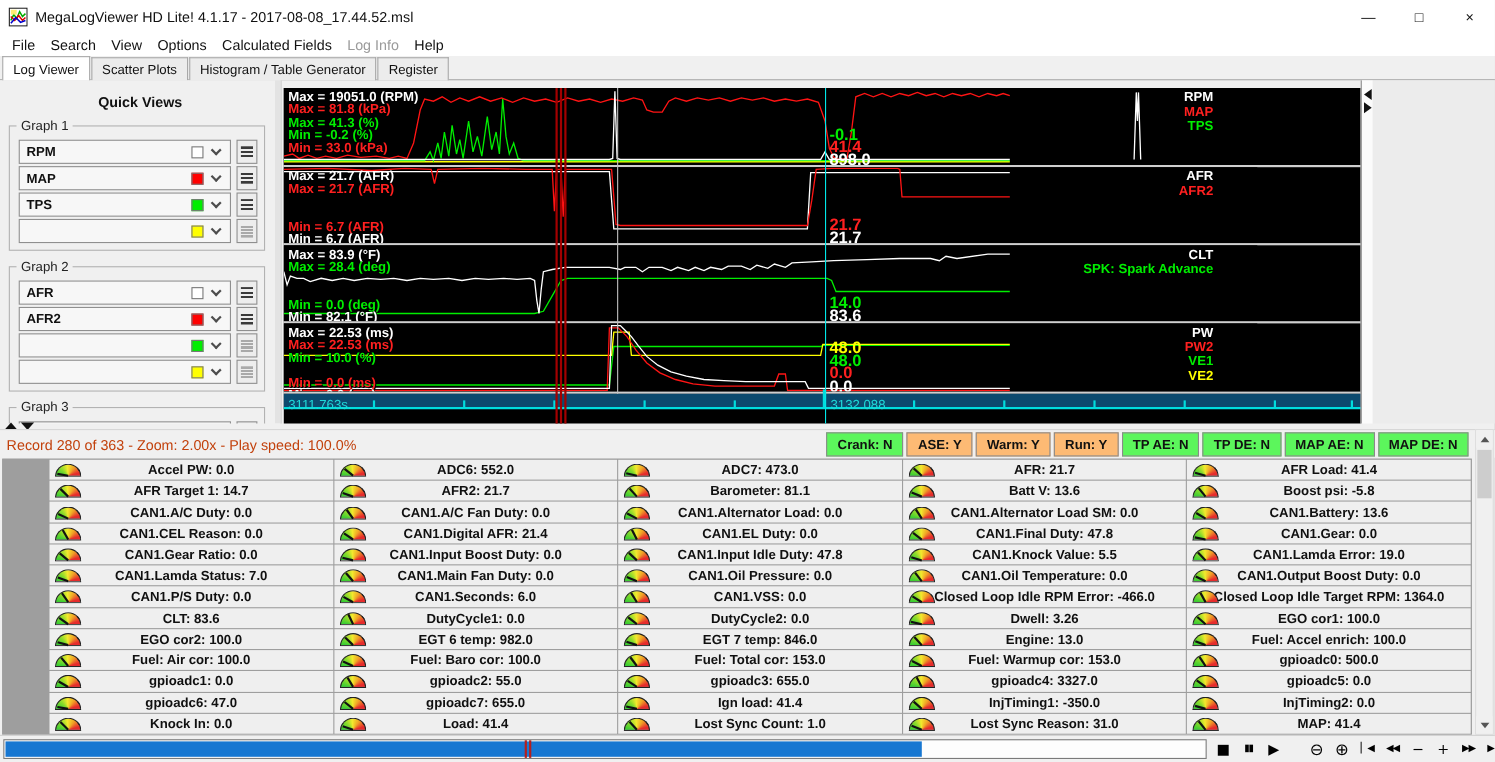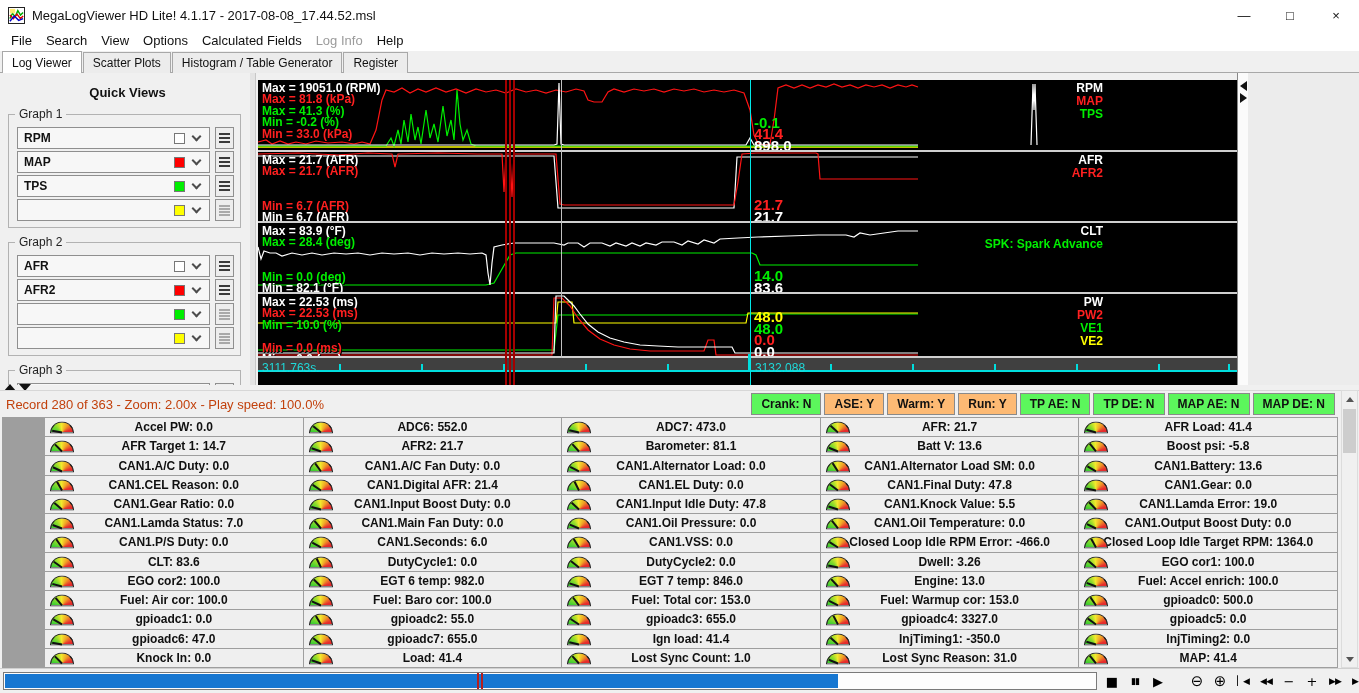--- a/index.html
+++ b/index.html
@@ -43,21 +43,21 @@
   .gpanel { position:absolute; left:0; width:885px; background:#000; overflow:hidden; }
   .gsep { position:absolute; left:0; width:979px; height:2px; background:#cfcfcf; }
   .gpanel svg { position:absolute; left:0; top:0; }
   .stats { position:absolute; left:4px; top:1px; }
   .statline { position:absolute; left:0; font-size:12px; font-weight:bold; white-space:nowrap; text-shadow:1px 1px 0 #000; }
   .legend { position:absolute; top:2px; right:40px; text-align:right; }
   .legendline { font-size:12px; font-weight:bold; line-height:13px; white-space:nowrap; text-shadow:1px 1px 0 #000; }
   .cvals { position:absolute; left:496px; top:0; }
   .cval { position:absolute; font-size:15px; font-weight:bold; white-space:nowrap;text-align:center; }
 
-  #timeline { position:absolute; left:0; top:278px; width:979px; height:14px; background:#404040; border-bottom:2px solid #00dede; }
+  #timeline { position:absolute; left:0; top:278px; width:979px; height:14px; background:#0c4a6e; border-bottom:2px solid #00dede; }
   .tl-label { position:absolute; top:3px; font-size:12px; color:#1fd9d9; white-space:nowrap; }
   .tick { position:absolute; bottom:0; width:2px; height:6px; background:#00dede; }
   .tick.tall { height:16px; width:3px; }
 
   .cursorline { position:absolute; top:0; }
   .redcur { width:2px; height:305px; background:#a40000; }
   .graycur { width:1px; height:278px; background:#c0c0c0; }
   .cyancur { width:1px; height:305px; background:#00e8e8; }
 
   #rightgutter { position:absolute; left:1237px; top:73px; width:11px; height:312px; background:#fbfbfb; border-left:1px solid #888; }

